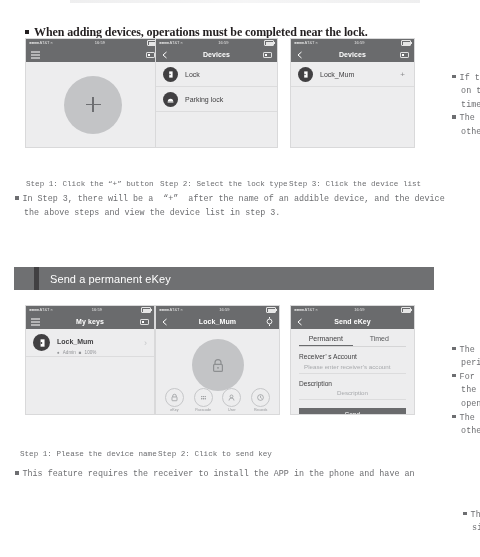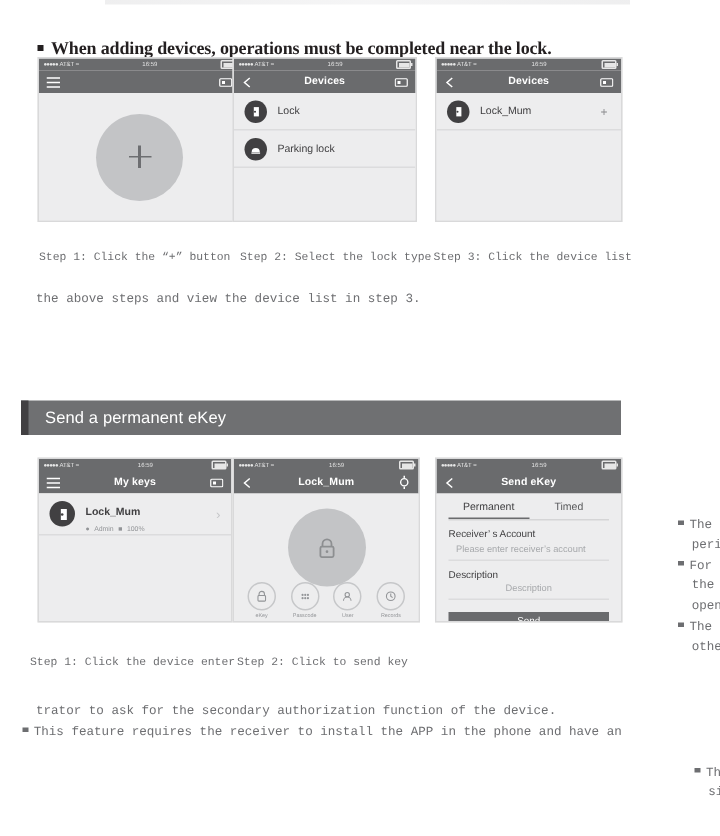--- a/index.html
+++ b/index.html
@@ -20,21 +20,21 @@
   .para{
     position:absolute;font-family:"Liberation Mono",monospace;
     font-size:8.4px;line-height:13.6px;color:#6d6e71;text-align:justify;
   }
   .para .sq{display:inline-block;width:3.5px;height:3.5px;background:#6d6e71;
     vertical-align:middle;margin-right:4px;margin-top:-2px;}
   .para .ln{display:block;white-space:pre;}
   .para .ln.ind{padding-left:9px;}
 
   .caption-row{position:absolute;font-family:"Liberation Mono",monospace;
-    font-size:7.6px;color:#6d6e71;white-space:nowrap;}
+    font-size:7.6px;color:#6d6e71;white-space:nowrap;margin-top:12px;}
 
   
   .sec-bar{position:absolute;height:23px;background:#6f7072;display:flex;align-items:center;}
   .sec-bar .accent{width:5px;height:23px;background:#414042;}
   .sec-bar .txt{font-family:"Liberation Sans",sans-serif;font-size:11px;
     color:#ffffff;padding-left:11px;letter-spacing:0.1px;}
 
   
   .phone{position:absolute;background:#ededee;border:1px solid #d9d9da;box-sizing:border-box;
     overflow:hidden;font-family:"Liberation Sans",sans-serif;}
@@ -251,30 +251,38 @@
                 <circle cx="4" cy="4.5" r="0.7" fill="#414042"></circle>
               </svg>
           </span>
           <span class="lbl">Lock_Mum</span>
           <span class="plus">+</span>
         </div>
       </div>
     </div>
   </div>
 
+  <div class="margin-col" style="left:432px;top:58px;">
+    <span class="ln"><span class="sq"></span><span>If t</span></span>
+    <span class="ln ind">on t</span>
+    <span class="ln ind">time</span>
+    <span class="ln"><span class="sq"></span><span>The</span></span>
+    <span class="ln ind">othe</span>
+  </div>
 
   <div class="caption-row" style="left:26px;top:168px;">Step 1: Click the “+” button</div>
   <div class="caption-row" style="left:160px;top:168px;">Step 2: Select the lock type</div>
   <div class="caption-row" style="left:289px;top:168px;">Step 3: Click the device list</div>
 
   <div class="para" style="left:15px;top:193px;width:452px;">
+    <span class="ln"><span class="sq"></span><span>In Step 3, there will be a  “+”  after the name of an addible device, and the device</span></span>
     <span class="ln ind">the above steps and view the device list in step 3.</span>
   </div>
 
-  <div class="sec-bar" style="left:14px;top:267px;width:400px;">
+  <div class="sec-bar" style="left:14px;top:267px;width:400px;padding-left:20px;">
     <span class="accent"></span>
     <span class="txt">Send a permanent eKey</span>
   </div>
 
   <div class="phone" style="left:25px;top:305px;width:130px;height:110px;">
     <div class="statusbar">
       <div class="sb-l">
           <span class="sb-dots">●●●●●</span>
           <span>AT&amp;T</span>
           <span>≈</span>
@@ -449,25 +457,24 @@
   <div class="margin-col" style="left:432px;top:330px;font-family:Liberation Mono, monospace;">
     <span class="ln"><span class="sq"></span><span>The</span></span>
     <span class="ln ind">peri</span>
     <span class="ln"><span class="sq"></span><span>For</span></span>
     <span class="ln ind">the</span>
     <span class="ln ind">open</span>
     <span class="ln"><span class="sq"></span><span>The</span></span>
     <span class="ln ind">othe</span>
   </div>
 
-  <div class="caption-row" style="left:20px;top:438px;">Step 1: Click the device enter</div>
+  <div class="caption-row" style="left:20px;top:438px;">Step 1: Please the device name</div>
   <div class="caption-row" style="left:158px;top:438px;">Step 2: Click to send key</div>
 
   <div class="para" style="left:15px;top:468px;width:455px;">
-    <span class="ln ind">trator to ask for the secondary authorization function of the device.</span>
     <span class="ln"><span class="sq"></span><span>This feature requires the receiver to install the APP in the phone and have an</span></span>
   </div>
 
   <div class="margin-col" style="left:443px;top:495px;">
     <span class="ln"><span class="sq"></span><span>The</span></span>
     <span class="ln ind">six</span>
   </div>
 
 </div>
 

